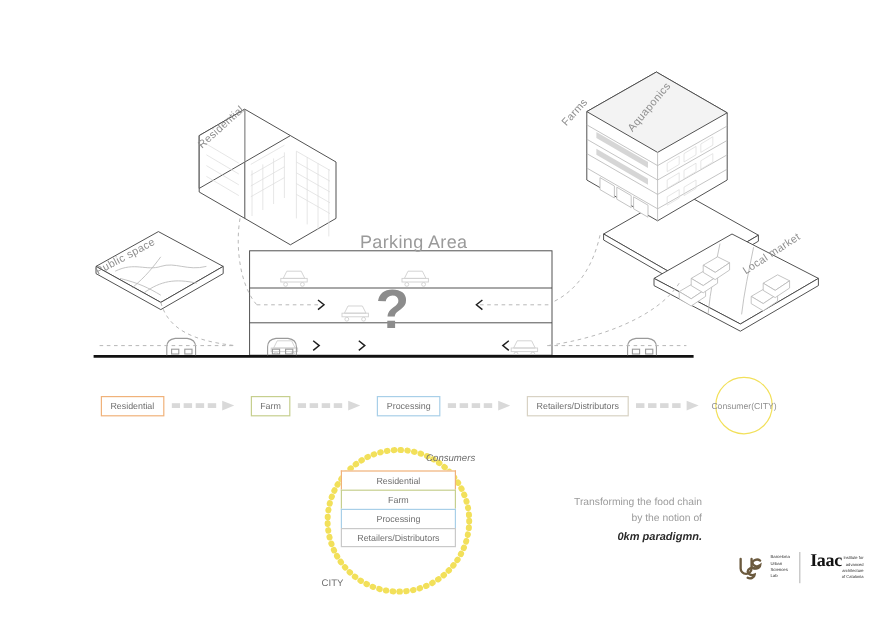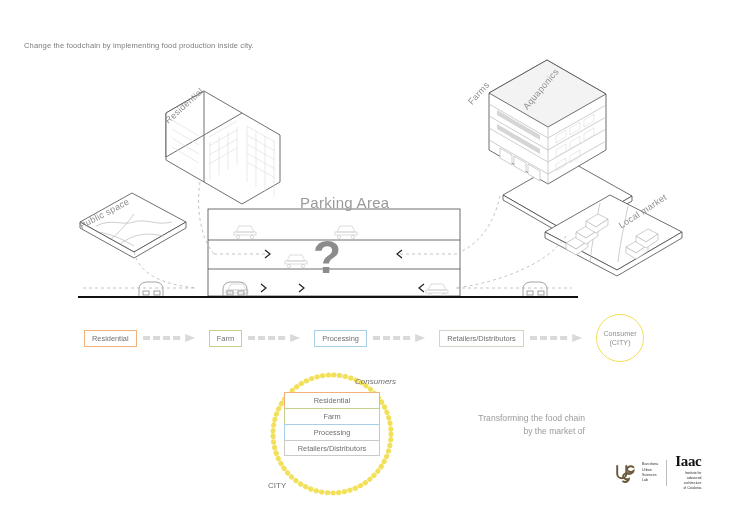--- a/index.html
+++ b/index.html
@@ -56,21 +56,21 @@
     background:#fff;border:1px solid #ccc;
     font-size:7.4px;color:#6f6f6f;padding:0 7px;white-space:nowrap;
     box-sizing:border-box;
   }
   .chain-arrow{
     flex:1 1 auto;height:10px;margin:0 6px;position:relative;min-width:40px;
   }
   .chain-arrow svg{display:block;width:100%;height:100%;}
   .chain-circle{
     width:46px;height:46px;border-radius:50%;border:1.4px solid #f2e05a;
-    display:flex;flex-direction:column;align-items:center;justify-content:center;
+    display:flex;flex-direction:row;align-items:center;justify-content:center;
     font-size:7.2px;color:#8e8e8e;line-height:1.25;flex:0 0 auto;
     background:#fff;
   }
 
   
   #consumers{
     position:absolute;left:268px;top:370px;width:128px;height:128px;
   }
   #consumers .dotcircle{
     position:absolute;left:0;top:0;width:128px;height:128px;
@@ -108,35 +108,34 @@
   #logos{
     position:absolute;left:612px;top:456px;height:34px;
     display:flex;align-items:center;
   }
   .logo-uss{display:flex;align-items:center;gap:4px;}
   .logo-uss .mark{width:26px;height:26px;}
   .logo-uss .txt{
     font-size:3.6px;color:#2f2f2f;line-height:1.5;white-space:nowrap;
   }
   .logo-div{width:1px;height:26px;background:#bdbdbd;margin:0 8px;}
-  .logo-iaac{display:flex;flex-direction:column;}
+  .logo-iaac{display:flex;flex-direction:row;}
   .logo-iaac .word{
     font-family:"Liberation Serif","DejaVu Serif",serif;
     font-size:15px;font-weight:bold;color:#111;line-height:.95;letter-spacing:-.3px;
   }
   .logo-iaac .sub{
     font-size:3.4px;color:#2f2f2f;line-height:1.55;margin-top:2px;text-align:right;
   }
 </style>
 </head>
 <body>
 
 <div id="stage">
 
-  <div class="subtitle">Change the foodchain by implementing food production inside city.</div>
 
   <svg id="art" viewBox="0 0 730 516">
     <defs>
       <style>
         .ln{fill:none;stroke:#4a4a4a;stroke-width:.8;}
         .lnl{fill:none;stroke:#b9b9b9;stroke-width:.7;}
         .lnv{fill:none;stroke:#dcdcdc;stroke-width:.6;}
         .fillw{fill:#ffffff;}
         .fillg{fill:#f3f3f3;}
         .dash{fill:none;stroke:#b5b5b5;stroke-width:.8;stroke-dasharray:3 3;}
@@ -384,21 +383,22 @@
         <div class="cons-row" style="border-color: rgb(240, 178, 122);">Residential</div>
         <div class="cons-row" style="border-color: rgb(198, 207, 142);">Farm</div>
         <div class="cons-row" style="border-color: rgb(168, 207, 232);">Processing</div>
         <div class="cons-row" style="border-color: rgb(201, 201, 201);">Retailers/Distributors</div>
       </div>
     <div class="cons-city">CITY</div>
   </div>
 
   <div id="tagline">
     <span>Transforming the food chain</span><br>
-    <span>by the market of</span>
+    <span>by the notion of</span>
+    <span class="strong">0km paradigmn.</span>
   </div>
 
   <div id="logos">
     <div class="logo-uss">
       <svg class="mark" viewBox="0 0 40 40">
         <g fill="none" stroke="#6b5a3e" stroke-width="3" stroke-linecap="round">
           <path d="M8,9 v12 a7,7 0 0 0 14,0 v-12"></path>
           <path d="M33,11 a6,5 0 0 0 -10,3 a6,5 0 0 0 10,3 a6,5 0 0 1 -10,3"></path>
           <path d="M26,21 a6,5 0 0 0 -9,4 a6,5 0 0 0 9,4 a6,5 0 0 1 -9,4"></path>
         </g>

